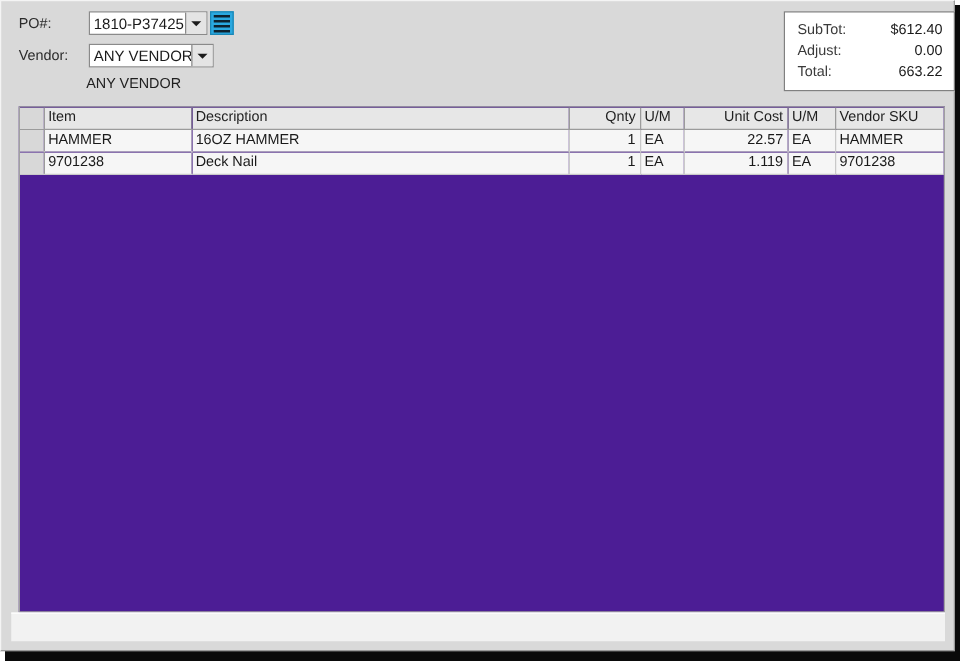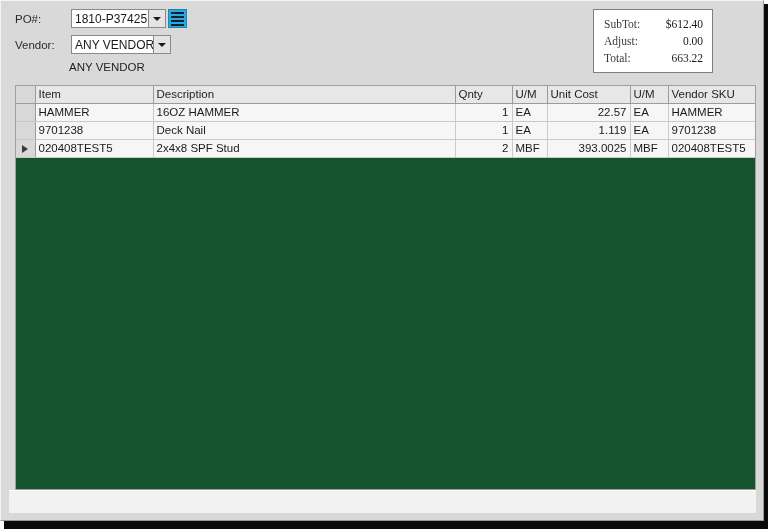--- a/index.html
+++ b/index.html
@@ -121,26 +121,25 @@
     position: absolute;
     left: 68px; top: 60px;
     font-size: 11.5px;
     color: #1f1f1f;
     white-space: nowrap;
   }
 
   
   #totals-box {
     position: absolute;
-    left: 592px; top: 8px;
-    width: 120px; height: 64px;
+    left: 626px; top: 8px;
+    width: 137px; height: 64px;
     background: #ffffff;
     border: 1px solid #808080;
     box-sizing: border-box;
-    font-family: Liberation Serif, serif;
   }
   .total-row {
     position: relative;
     height: 17px;
     line-height: 17px;
     font-size: 11.5px;
   }
   .total-row .t-label {
     position: absolute;
     left: 10px;
@@ -152,21 +151,21 @@
     color: #1a1a1a;
   }
   #totals-inner { padding-top: 6px; }
 
   
   #grid {
     position: absolute;
     left: 14px; top: 84px;
     width: 741px;
     height: 405px;
-    background: #14532d;
+    background: #4c1d95;
     border: 1px solid #a0a0a0;
     box-sizing: border-box;
     overflow: hidden;
   }
 
   table.gridtable {
     border-collapse: collapse;
     table-layout: fixed;
     width: 739px;
     font-size: 11.5px;
@@ -182,21 +181,21 @@
     font-weight: normal;
   }
   table.gridtable thead th {
     background: #e7e7e7;
     border-right: 1px solid #9b9b9b;
     border-bottom: 1px solid #9b9b9b;
     text-align: left;
     color: #1f1f1f;
     font-size: 11.5px;
   }
-  table.gridtable thead th.num { text-align: left; }
+  table.gridtable thead th.num { text-align: right; }
   table.gridtable tbody td {
     background: #f6f6f6;
     border-right: 1px solid #c9c9c9;
     border-bottom: 1px solid #c9c9c9;
     color: #1a1a1a;
   }
   table.gridtable tbody td.num { text-align: right; }
 
   
   th.gutter, td.gutter {
@@ -321,30 +320,20 @@
           <tr>
             <td class="gutter"></td>
             <td>9701238</td>
             <td>Deck Nail</td>
             <td class="num">1</td>
             <td>EA</td>
             <td class="num">1.119</td>
             <td>EA</td>
             <td>9701238</td>
           </tr>
-          <tr>
-            <td class="gutter current"></td>
-            <td>020408TEST5</td>
-            <td>2x4x8 SPF Stud</td>
-            <td class="num">2</td>
-            <td>MBF</td>
-            <td class="num">393.0025</td>
-            <td>MBF</td>
-            <td>020408TEST5</td>
-          </tr>
         </tbody>
     </table>
   </div>
 
   <div id="bottom-bevel"></div>
 </div>
 
 <div id="window-shadow-r"></div>
 <div id="window-shadow-b"></div>
 

